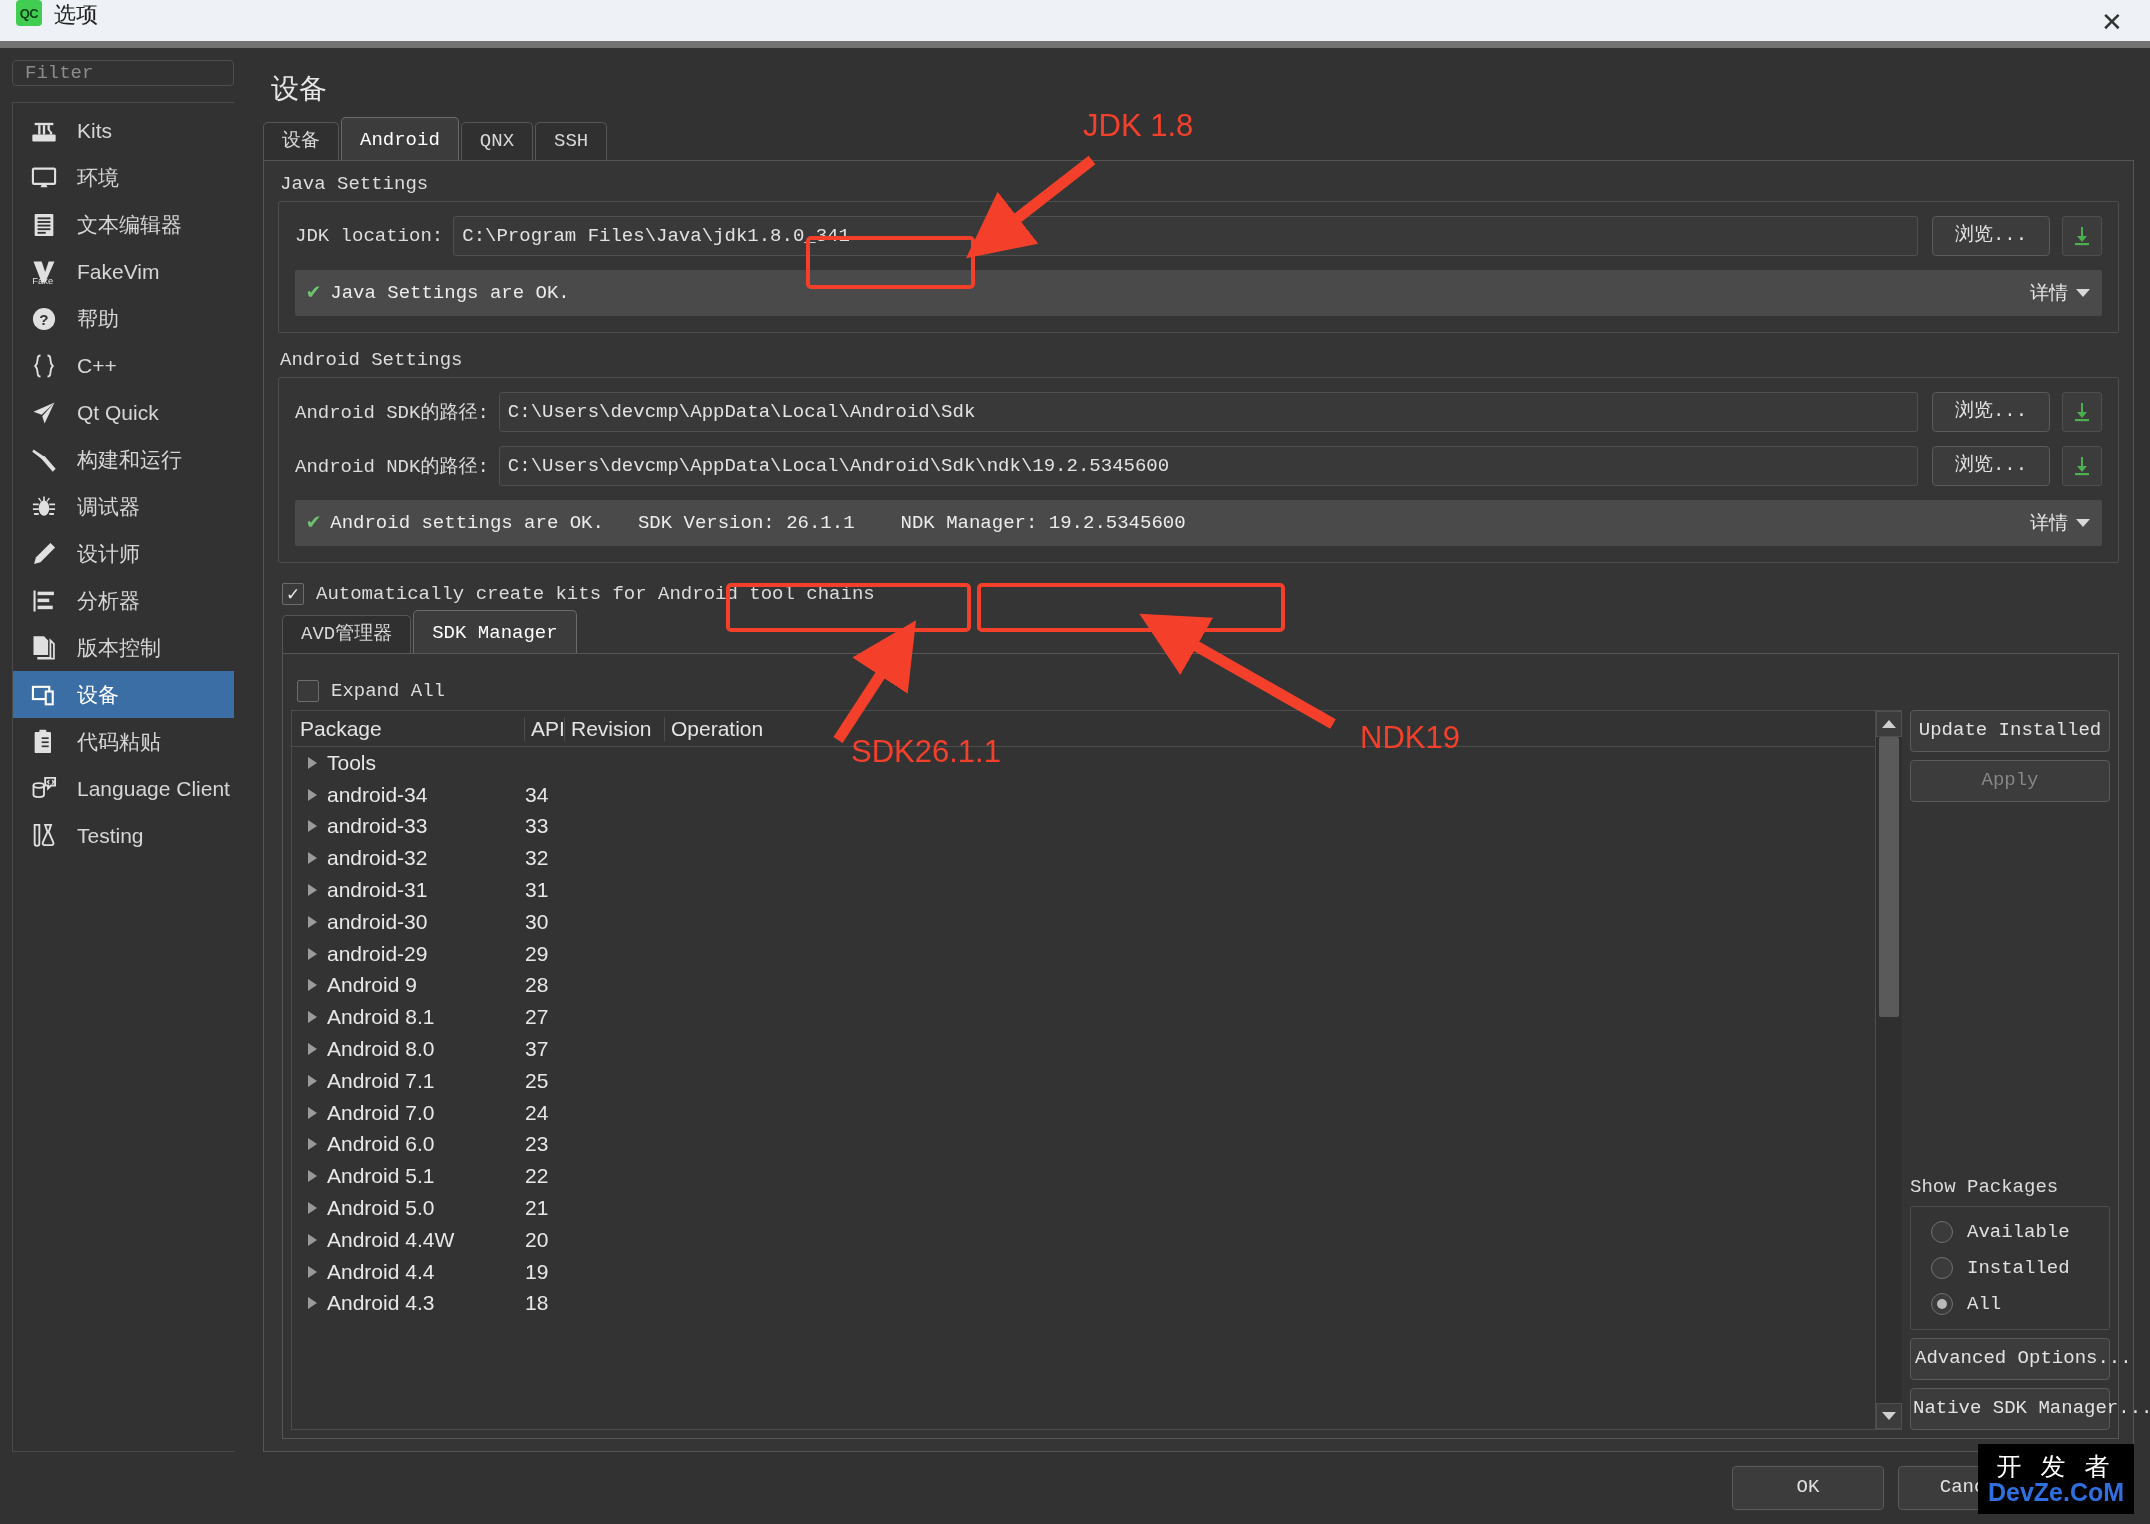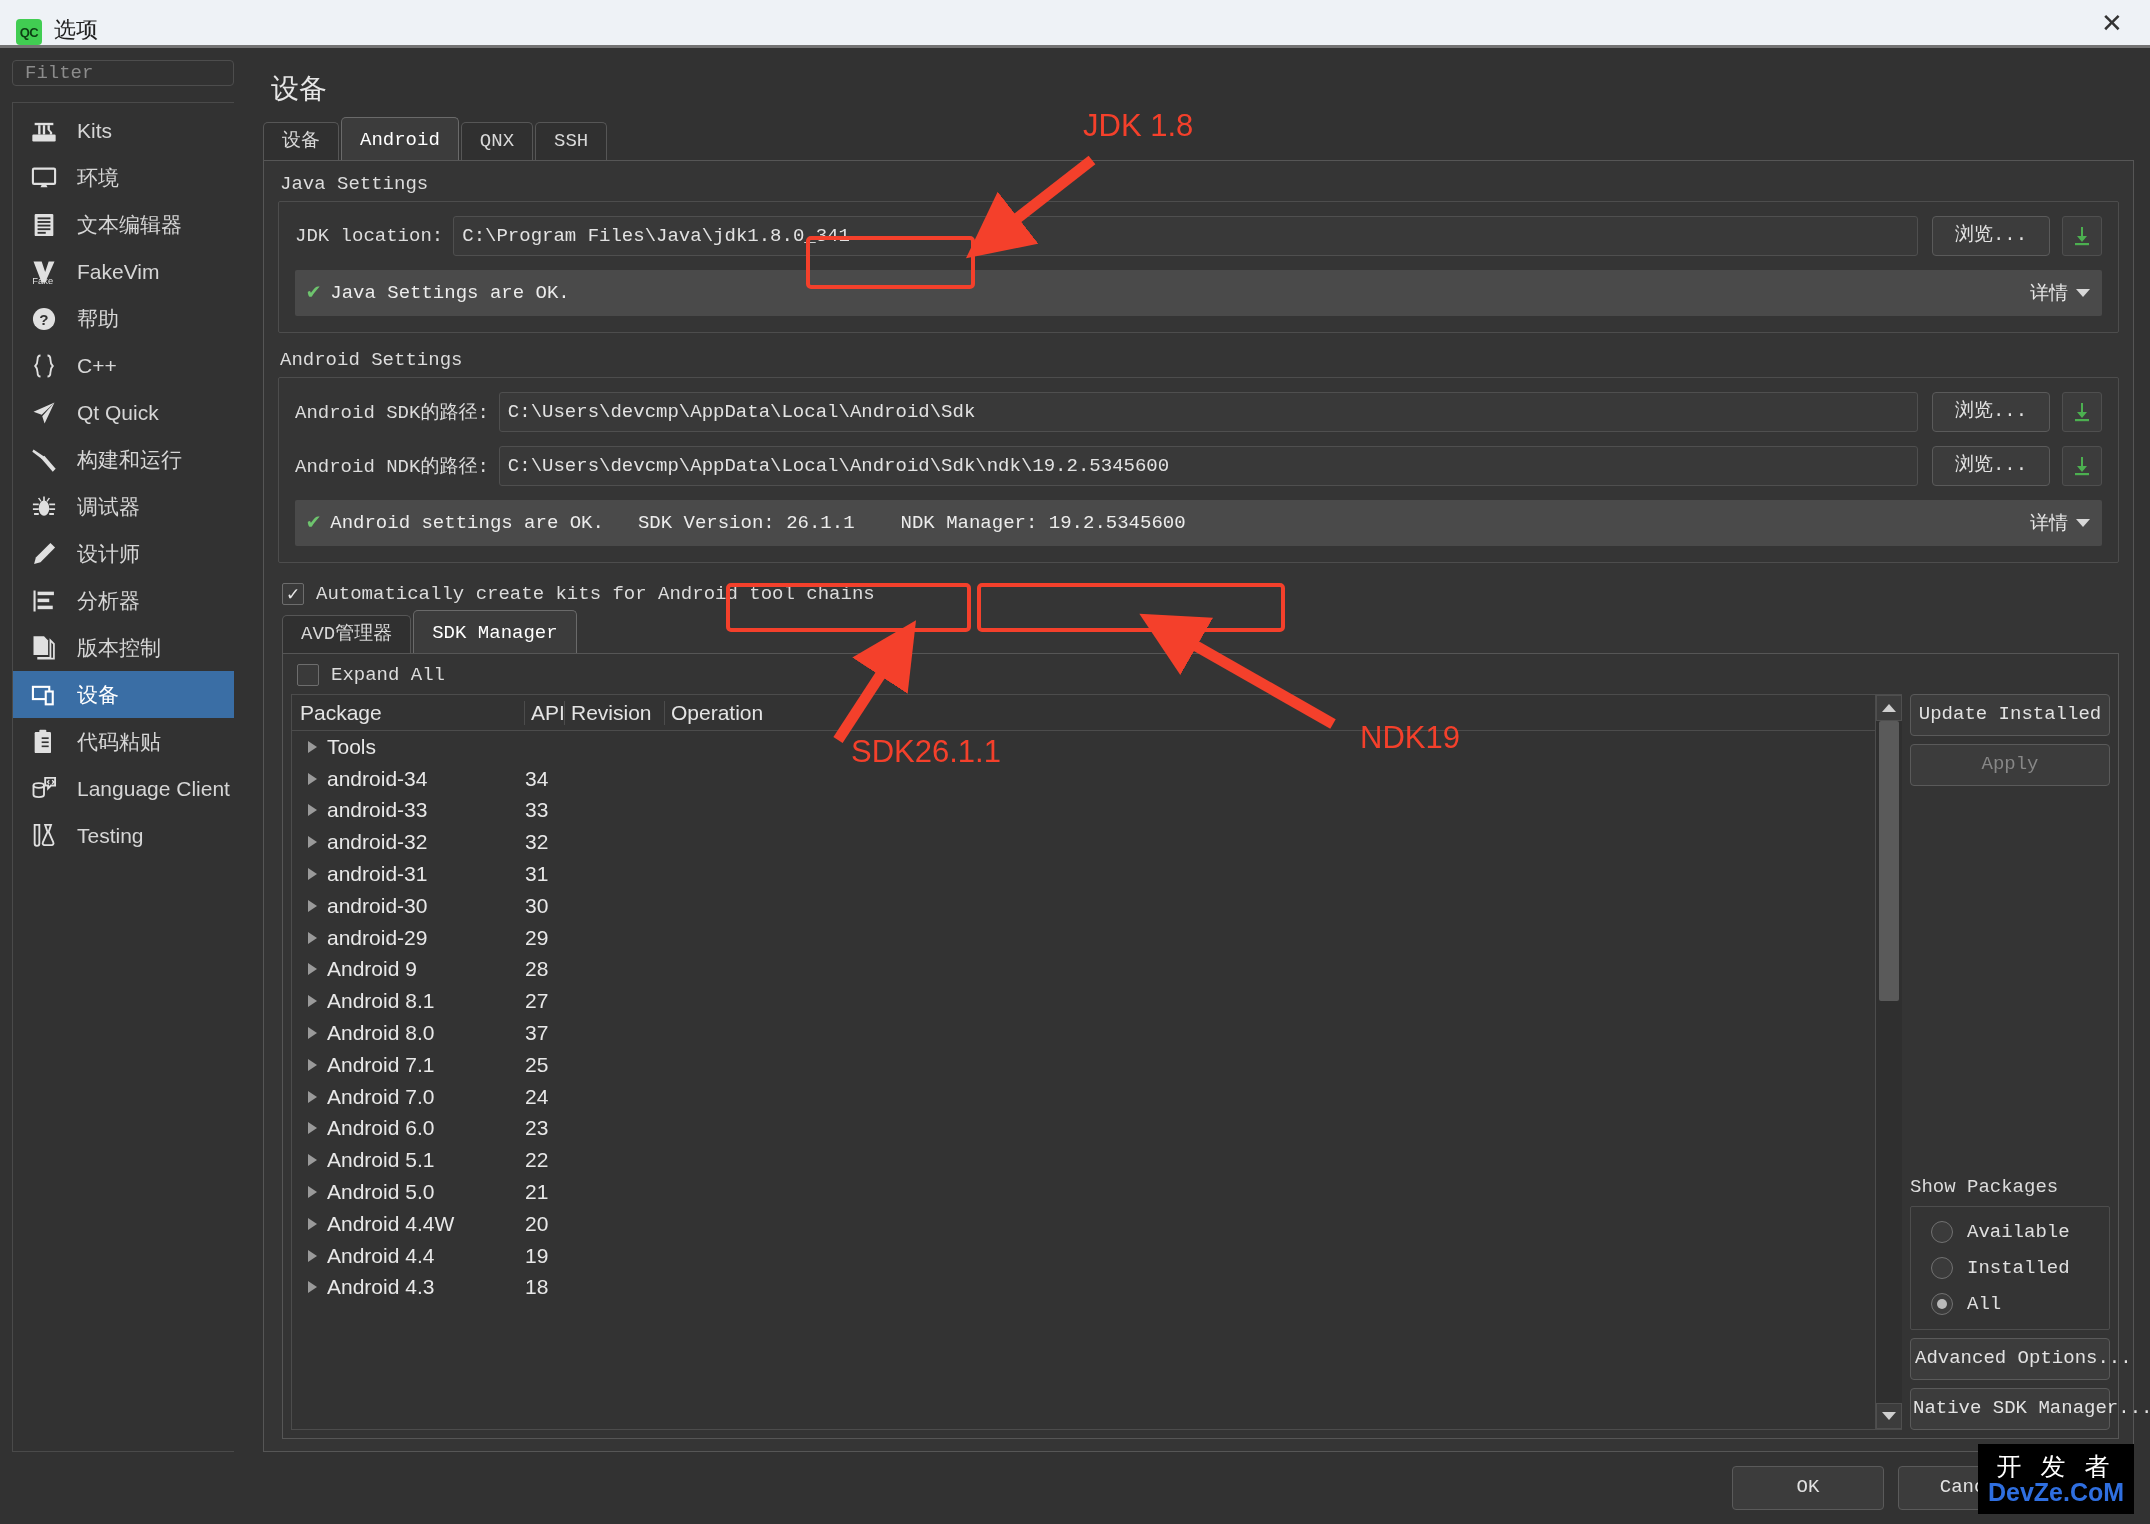--- a/index.html
+++ b/index.html
@@ -11,24 +11,24 @@
   }
   .app {
     position: relative; width: 2150px; height: 1524px;
     background: #323232;
     display: flex; flex-direction: column;
   }
 
   
   .titlebar {
     height: 48px; background: #eef2f6;
-    display: flex; align-items: flex-end;
+    display: flex; align-items: flex-start;
     padding: 0 10px 0 16px;
     flex: none;
-    border-bottom: 3px solid #737373;
+    border-bottom: 7px solid #737373;
   }
   .qc-logo {
     width: 26px; height: 26px; border-radius: 4px;
     background: #41cd52;
     color: #0d3d14; font-size: 13px; font-weight: bold;
     display: flex; align-items: center; justify-content: center;
     letter-spacing: -0.5px;
     font-family: "Liberation Sans", sans-serif;
     margin-right: 12px;
   }
@@ -181,21 +181,21 @@
     color: #e8e8e8; font-size: 17px; cursor: pointer; flex: none;
   }
   .cblabel { font-family: "Liberation Mono", monospace; font-size: 19px; color: #dcdcdc; }
 
   
   .inner-tabbar { display: flex; align-items: flex-end; padding-left: 4px; height: 38px; }
   .inner-panel {
     border: 1px solid #565656; background: #343434;
     flex: 1; min-height: 0; margin-left: 4px;
     display: flex; flex-direction: column;
-    padding: 8px 8px 8px 8px;
+    padding: 24px 8px 8px 8px;
   }
 
   .table-area { flex: 1; display: flex; min-height: 0; gap: 8px; }
   .tablewrap {
     flex: 1; min-width: 0; display: flex;
     border: 1px solid #4c4c4c; background: #333333;
   }
   .tbl { flex: 1; min-width: 0; display: flex; flex-direction: column; }
   .thead {
     display: flex; height: 36px; align-items: center;

